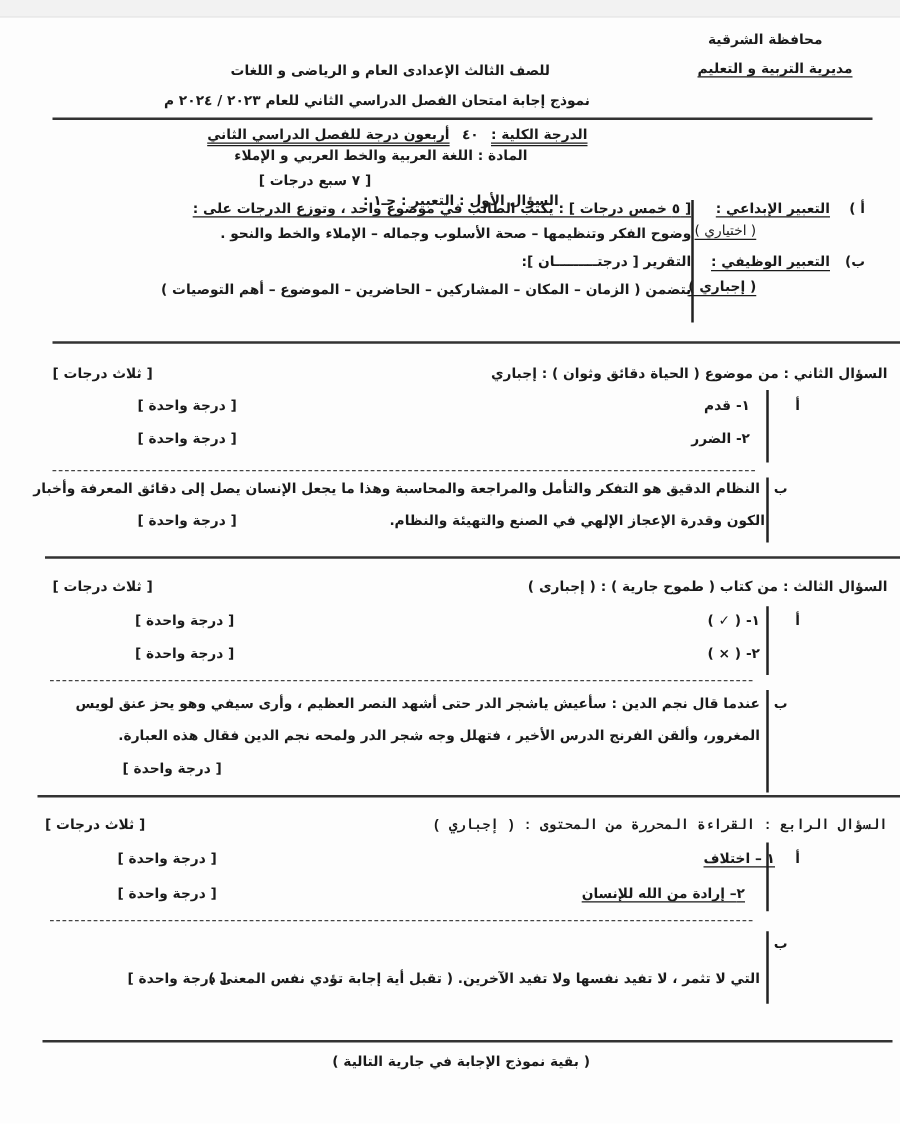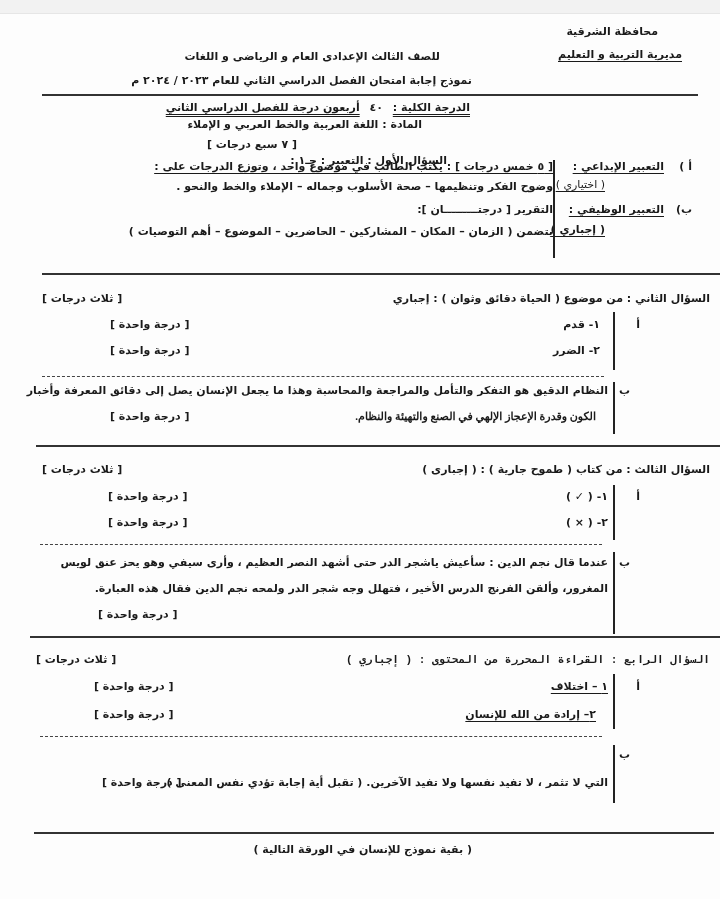--- a/index.html
+++ b/index.html
@@ -65,21 +65,21 @@
   <div class="abs t11" style="right:120px; top:318px;">١- قدم</div>
   <div class="abs t11" style="left:110px; top:318px;">[ درجة واحدة ]</div>
   <div class="abs t11" style="right:120px; top:344px;">٢- الضرر</div>
   <div class="abs t11" style="left:110px; top:344px;">[ درجة واحدة ]</div>
 
   <div class="dash" style="left:42px; width:562px; top:376px;"></div>
 
   <div class="abs t11" style="right:90px; top:384px;">ب</div>
   <div class="vline" style="left:613px; top:382px; height:52px;"></div>
   <div class="abs t11" style="right:112px; top:384px;">النظام الدقيق هو التفكر والتأمل والمراجعة والمحاسبة وهذا ما يجعل الإنسان يصل إلى دقائق المعرفة وأخبار</div>
-  <div class="abs t11" style="right:124px; top:410px;font-family:Liberation Serif, serif;">الكون وقدرة الإعجاز الإلهي في الصنع والتهيئة والنظام.</div>
+  <div class="abs t11" style="right:108px; top:410px;">الكون وقدرة الإعجاز الإلهي في الصنع والتهيئة والنظام.</div>
   <div class="abs t11" style="left:110px; top:410px;">[ درجة واحدة ]</div>
 
   <div class="hline" style="left:36px; width:684px; top:445px;"></div>
 
   <div class="abs t11" style="right:10px; top:463px;">السؤال الثالث : من كتاب ( طموح جارية ) : ( إجبارى )</div>
   <div class="abs t11" style="left:42px; top:463px;">[ ثلاث درجات ]</div>
 
   <div class="abs t11" style="right:80px; top:490px;">أ</div>
   <div class="vline" style="left:613px; top:485px; height:55px;"></div>
   <div class="abs t11" style="right:112px; top:490px;">١- ( ✓ )</div>
@@ -95,28 +95,28 @@
   <div class="abs t11" style="right:112px; top:582px;">المغرور، وألقن الفرنج الدرس الأخير ، فتهلل وجه شجر الدر ولمحه نجم الدين فقال هذه العبارة.</div>
   <div class="abs t11" style="left:98px; top:608px;">[ درجة واحدة ]</div>
 
   <div class="hline" style="left:30px; width:690px; top:636px;"></div>
 
   <div class="abs t11" style="right:10px; top:653px;font-family:Liberation Mono, monospace;">السؤال الرابع : القراءة المحررة من المحتوى : ( إجباري )</div>
   <div class="abs t11" style="left:36px; top:653px;">[ ثلاث درجات ]</div>
 
   <div class="abs t11" style="right:80px; top:680px;">أ</div>
   <div class="vline" style="left:613px; top:674px; height:55px;"></div>
-  <div class="abs t11 u" style="right:112px; top:680px;">١ – اختلاف</div>
+  <div class="abs t11 u" style="right:100px; top:680px;">١ – اختلاف</div>
   <div class="abs t11" style="left:94px; top:680px;">[ درجة واحدة ]</div>
   <div class="abs t11 u" style="right:124px; top:708px;">٢– إرادة من الله للإنسان</div>
   <div class="abs t11" style="left:94px; top:708px;">[ درجة واحدة ]</div>
 
   <div class="dash" style="left:40px; width:562px; top:736px;"></div>
 
   <div class="abs t11" style="right:90px; top:748px;">ب</div>
   <div class="vline" style="left:613px; top:745px; height:58px;"></div>
   <div class="abs t11" style="right:112px; top:776px;">التي لا تثمر ، لا تفيد نفسها ولا تفيد الآخرين. ( تقبل أية إجابة تؤدي نفس المعنى )</div>
   <div class="abs t11" style="left:102px; top:776px;">[ درجة واحدة ]</div>
 
   <div class="hline" style="left:34px; width:680px; top:832px;"></div>
 
-  <div class="abs t11" style="right:248px; top:843px;">( بقية نموذج للإنسان في الورقة التالية )</div>
+  <div class="abs t11" style="right:248px; top:843px;">( بقية نموذج الإجابة في جارية التالية )</div>
 </div>
 
 </body></html>

